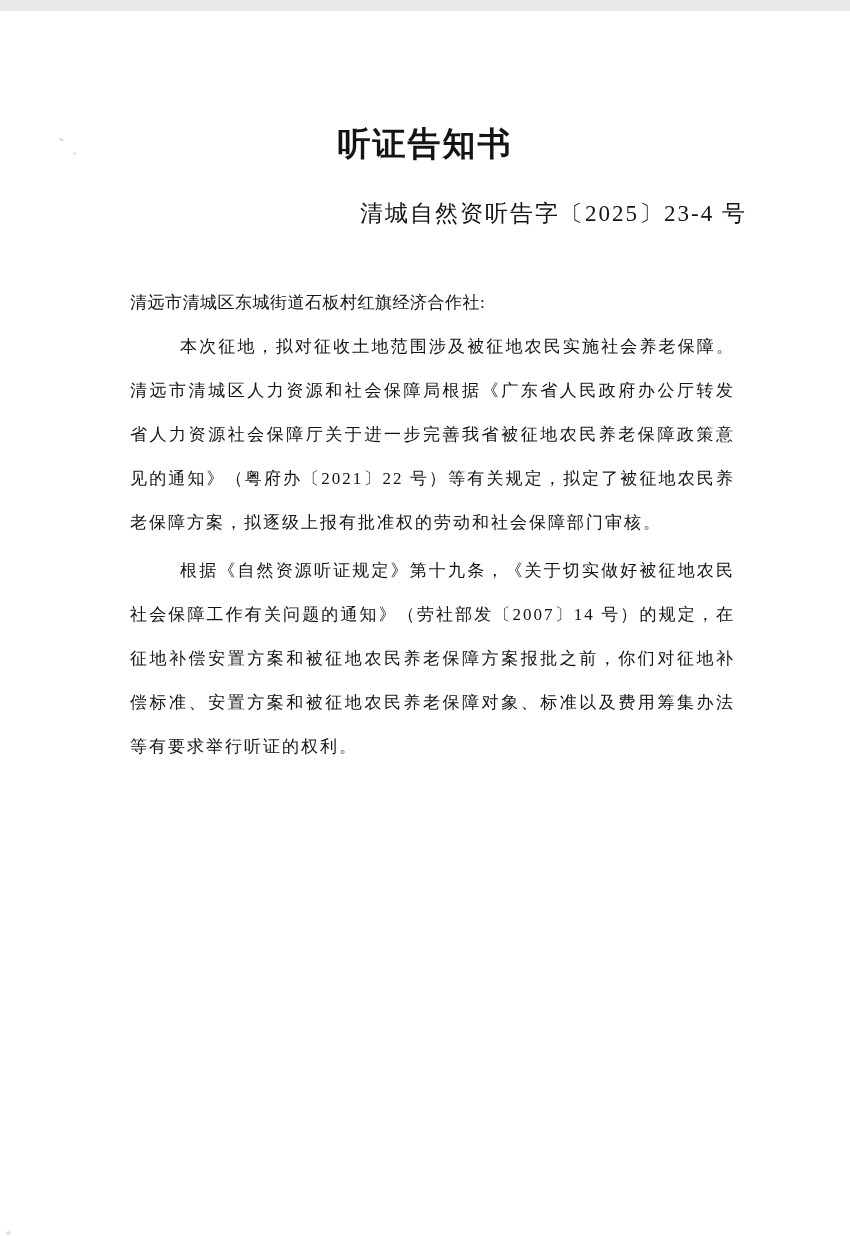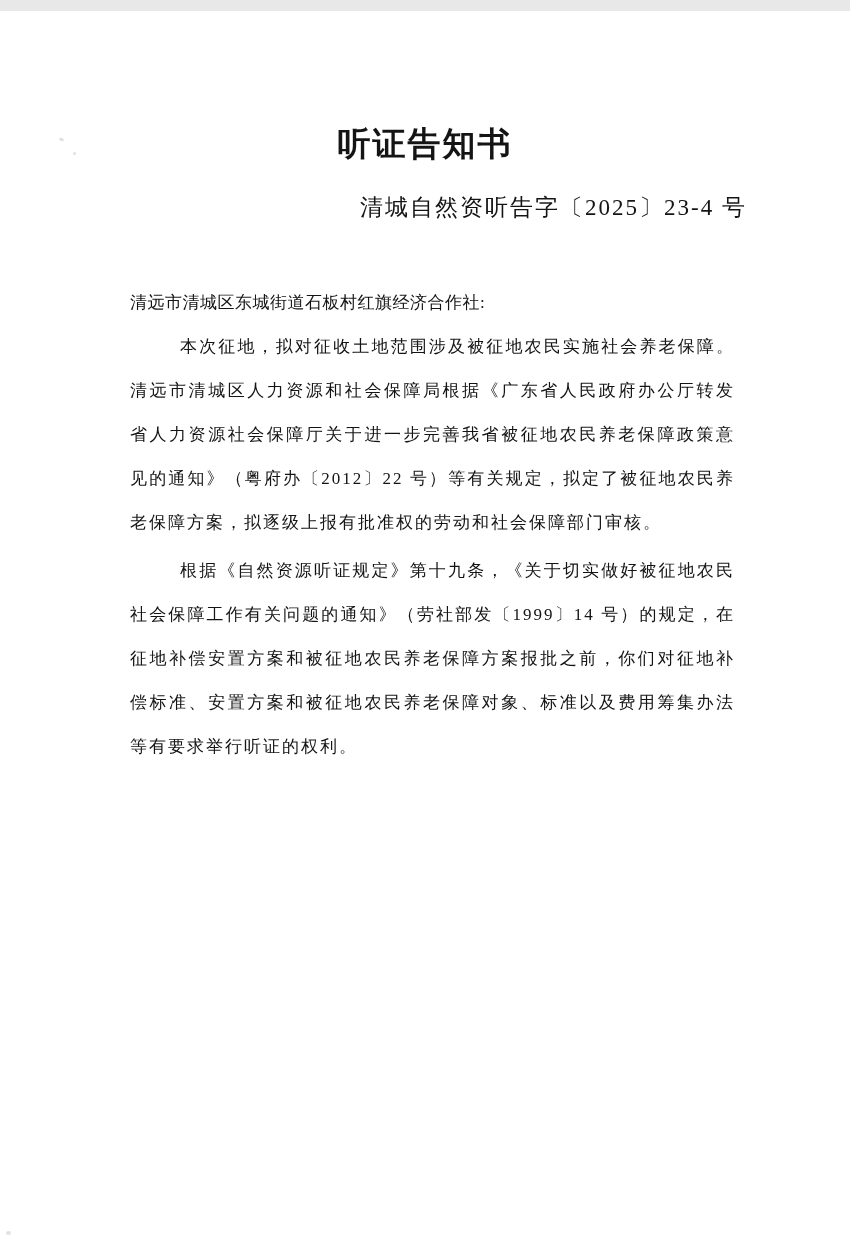--- a/index.html
+++ b/index.html
@@ -19,21 +19,21 @@
     left: 0;
     width: 100%;
     text-align: center;
     font-size: 33px;
     font-weight: bold;
     letter-spacing: 2px;
     line-height: 44px;
   }
   .doc-number {
     position: absolute;
-    top: 179px;
+    top: 185px;
     left: 0;
     right: 103px;
     text-align: right;
     font-size: 23px;
     letter-spacing: 2px;
     line-height: 36px;
   }
   .body-block {
     position: absolute;
     top: 270px;
@@ -74,18 +74,18 @@
   <div class="speck s3"></div>
 
   <div class="title">听证告知书</div>
 
   <div class="doc-number">清城自然资听告字〔2025〕23-4 号</div>
 
   <div class="body-block">
     <div class="addressee">清远市清城区东城街道石板村红旗经济合作社:</div>
 
 
-    <p class="para">本次征地，拟对征收土地范围涉及被征地农民实施社会养老保障。清远市清城区人力资源和社会保障局根据《广东省人民政府办公厅转发省人力资源社会保障厅关于进一步完善我省被征地农民养老保障政策意见的通知》（粤府办〔2012〕22 号）等有关规定，拟定了被征地农民养老保障方案，拟逐级上报有批准权的劳动和社会保障部门审核。</p>
+    <p class="para">本次征地，拟对征收土地范围涉及被征地农民实施社会养老保障。清远市清城区人力资源和社会保障局根据《广东省人民政府办公厅转发省人力资源社会保障厅关于进一步完善我省被征地农民养老保障政策意见的通知》（粤府办〔2021〕22 号）等有关规定，拟定了被征地农民养老保障方案，拟逐级上报有批准权的劳动和社会保障部门审核。</p>
 
-    <p class="para third">根据《自然资源听证规定》第十九条，《关于切实做好被征地农民社会保障工作有关问题的通知》（劳社部发〔1999〕14 号）的规定，在征地补偿安置方案和被征地农民养老保障方案报批之前，你们对征地补偿标准、安置方案和被征地农民养老保障对象、标准以及费用筹集办法等有要求举行听证的权利。</p>
+    <p class="para third">根据《自然资源听证规定》第十九条，《关于切实做好被征地农民社会保障工作有关问题的通知》（劳社部发〔2007〕14 号）的规定，在征地补偿安置方案和被征地农民养老保障方案报批之前，你们对征地补偿标准、安置方案和被征地农民养老保障对象、标准以及费用筹集办法等有要求举行听证的权利。</p>
   </div>
 
 </div>
 
 </body></html>

